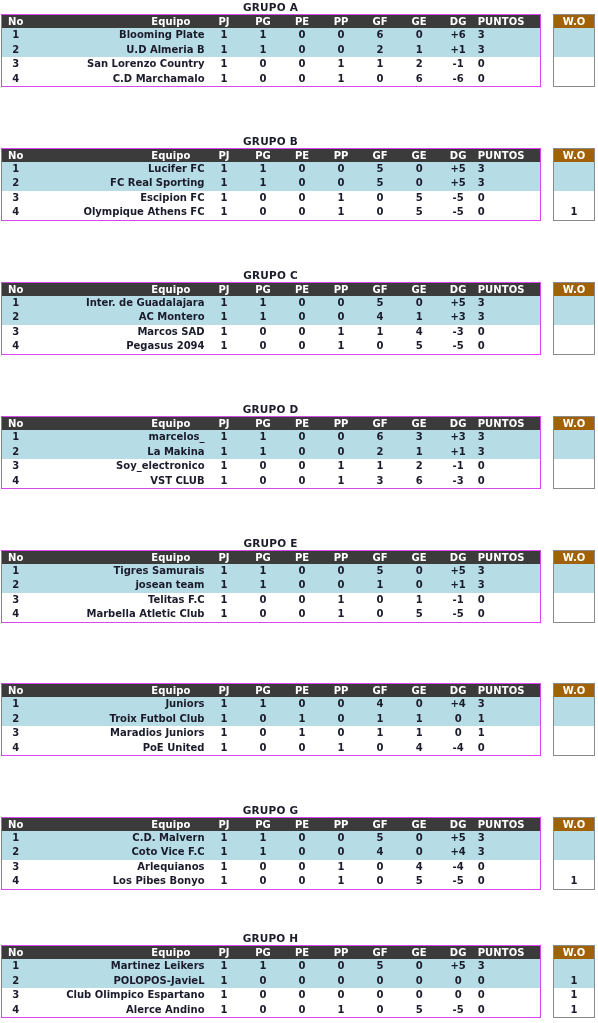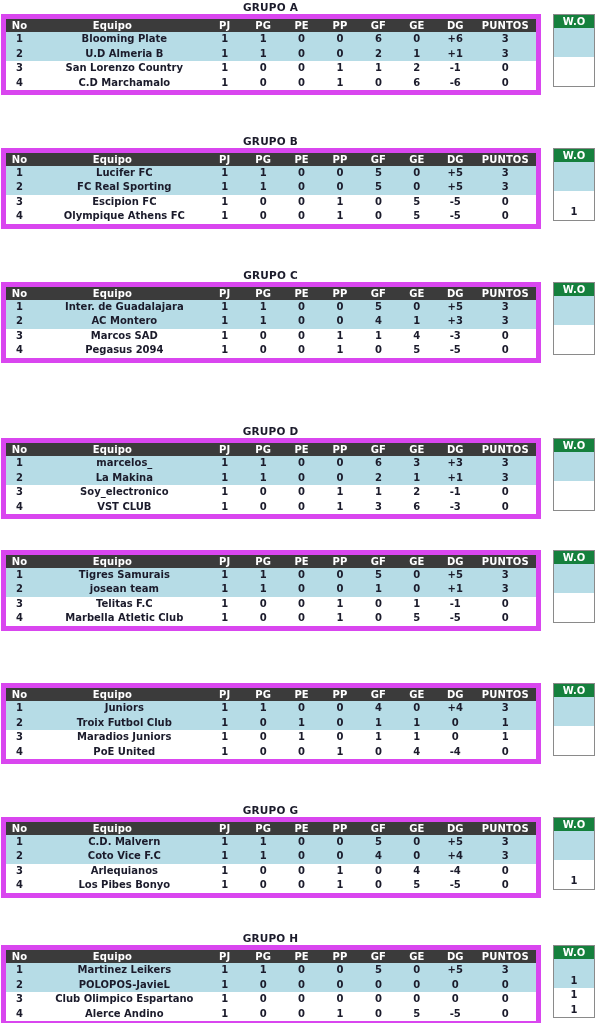--- a/index.html
+++ b/index.html
@@ -44,21 +44,21 @@
   }
 
   
   .standings {
     position: absolute;
     left: 1px;
     top: 14px;
     width: 540px;
     border-collapse: collapse;
     table-layout: fixed;
-    border: 5px solid #d946ef;
+    border: 1px solid #d946ef;
   }
   .standings th {
     background: #3b3b3b;
     color: #ffffff;
     font-size: 10px;
     font-weight: bold;
     height: 13px;
     line-height: 13px;
     padding: 0;
     border: none;
@@ -74,39 +74,39 @@
     color: #1b1b2b;
   }
   .standings tr.qualified td {
     background: #b6dce6;
   }
   .standings tr.normal td {
     background: #ffffff;
   }
 
   .col-no    { width: 26px;  text-align: center; }
-  .col-team  { width: 166px; text-align: center; }
+  .col-team  { width: 166px; text-align: right; }
   .col-stat  { width: 37px;  text-align: center; }
-  .col-pts   { width: 59px;  text-align: center; }
+  .col-pts   { width: 59px;  text-align: left; }
 
   td.col-team { padding-left: 10px; box-sizing: border-box; }
   th.col-team { padding-right: 14px; box-sizing: border-box; }
 
   
   .wo-table {
     position: absolute;
     left: 553px;
     top: 14px;
     width: 42px;
     border-collapse: collapse;
     table-layout: fixed;
     border: 1px solid #8a8a8a;
   }
   .wo-table th {
-    background: #15803d;
+    background: #a16207;
     color: #ffffff;
     font-size: 10px;
     font-weight: bold;
     height: 13px;
     line-height: 13px;
     padding: 0;
     border: none;
     text-align: center;
   }
   .wo-table td {
@@ -389,21 +389,21 @@
           </tr>
           <tr class="normal">
             <td class=""></td>
           </tr>
           <tr class="normal">
             <td class=""></td>
           </tr>
         </tbody>
       </table>
     </div>
-    <div class="group-block" style="top: 424px;">
+    <div class="group-block" style="top: 402px;">
       <div class="group-title">GRUPO D</div>
       <table class="standings">
         <thead>
           <tr>
             <th class="col-no">No</th>
             <th class="col-team">Equipo</th>
             <th class="col-stat">PJ</th>
             <th class="col-stat">PG</th>
             <th class="col-stat">PE</th>
             <th class="col-stat">PP</th>
@@ -480,20 +480,21 @@
           <tr class="normal">
             <td class=""></td>
           </tr>
           <tr class="normal">
             <td class=""></td>
           </tr>
         </tbody>
       </table>
     </div>
     <div class="group-block" style="top: 535.5px;">
+      <div class="group-title">GRUPO E</div>
       <table class="standings">
         <thead>
           <tr>
             <th class="col-no">No</th>
             <th class="col-team">Equipo</th>
             <th class="col-stat">PJ</th>
             <th class="col-stat">PG</th>
             <th class="col-stat">PE</th>
             <th class="col-stat">PP</th>
             <th class="col-stat">GF</th>

